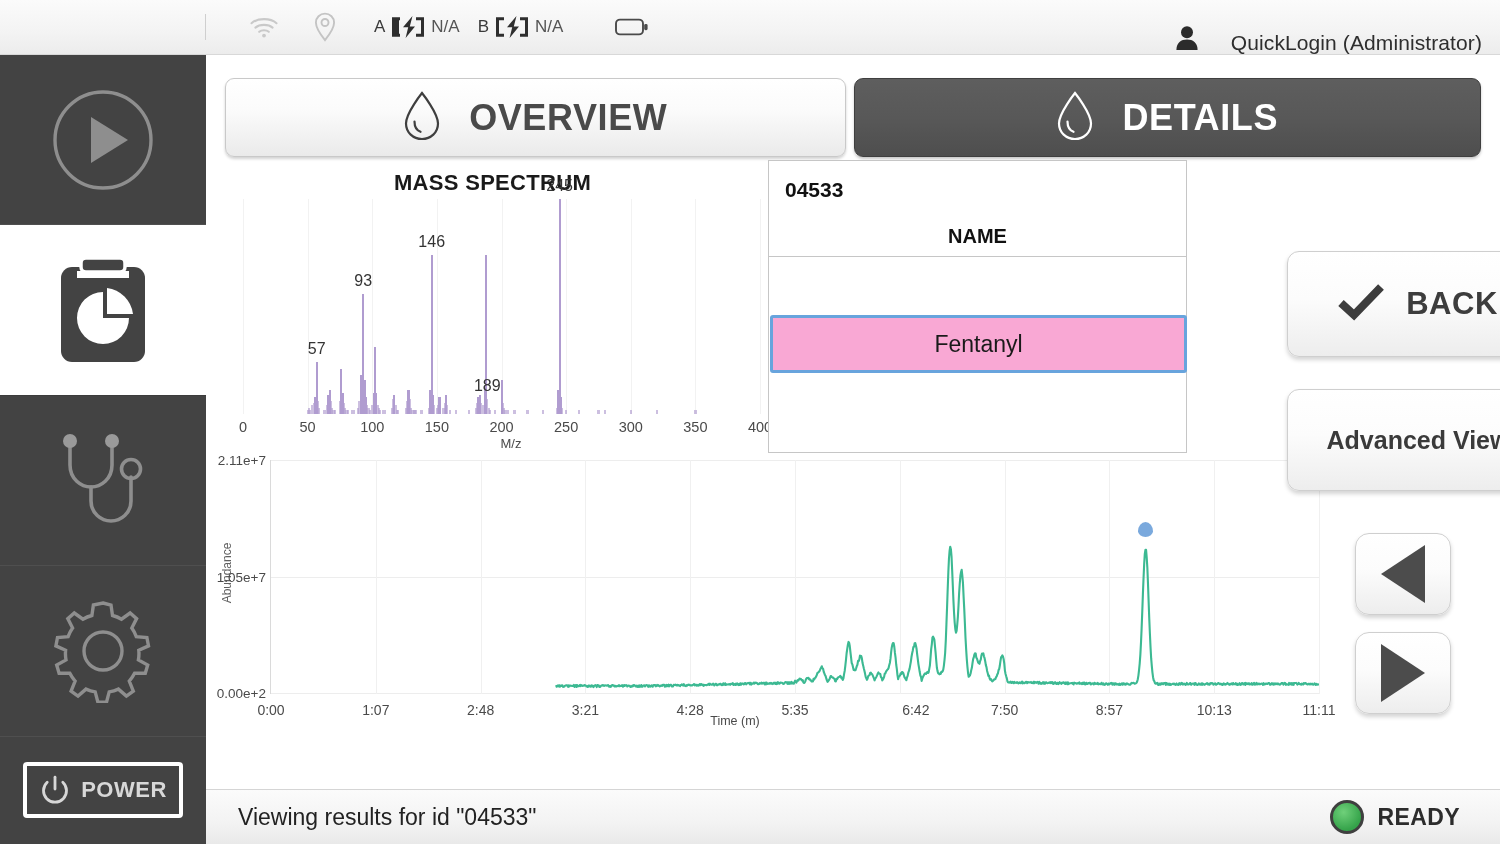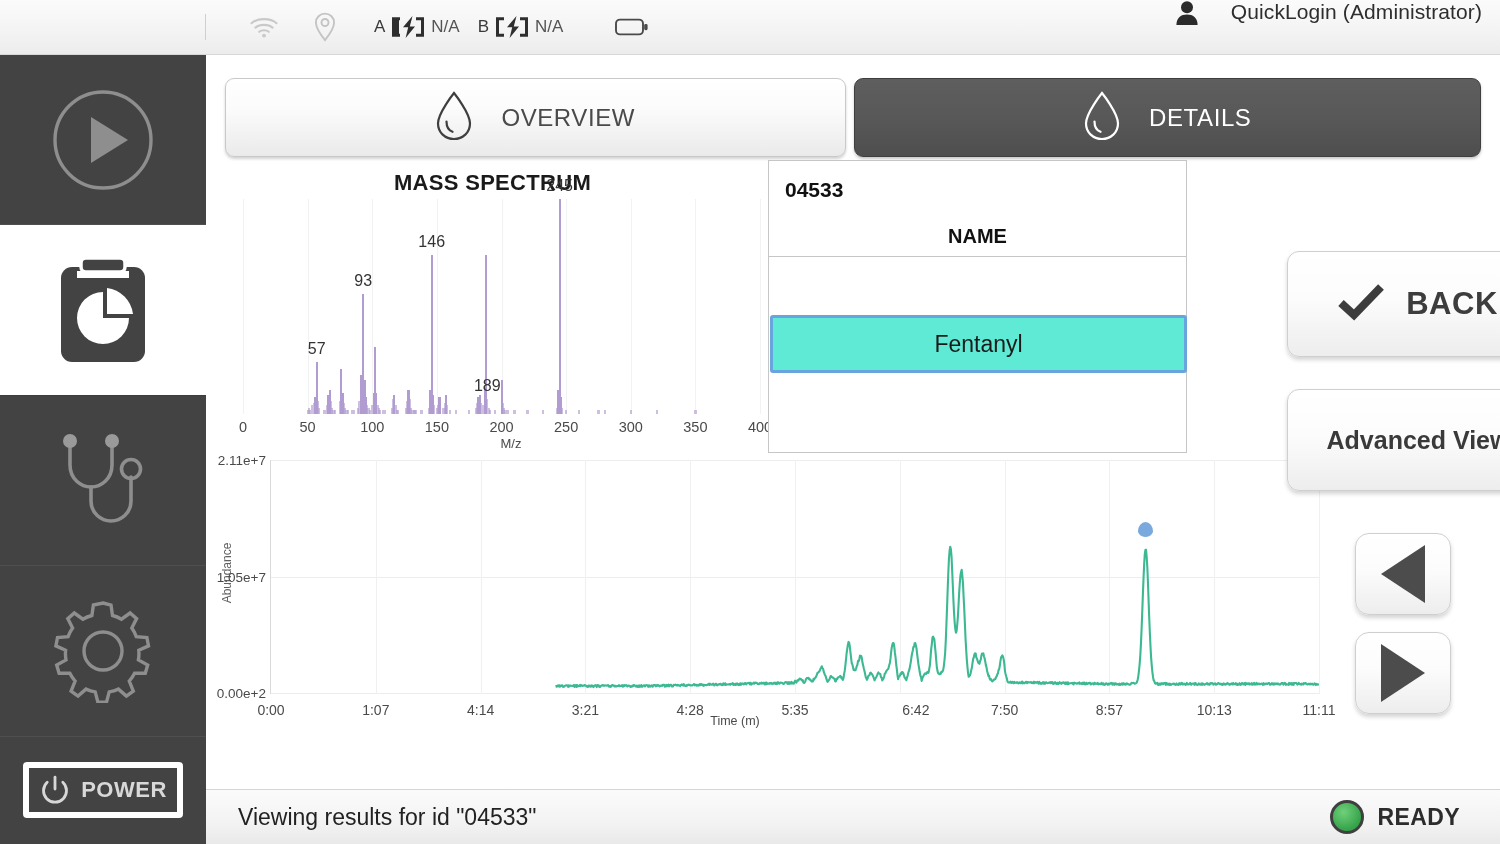--- a/index.html
+++ b/index.html
@@ -23,39 +23,39 @@
   .tb-item{ display:flex; align-items:center; justify-content:center; height:55px; }
   .wifi-ic{ width:60px; }
   .loc-ic{ width:62px; }
   .bat-grp{ display:flex; align-items:center; gap:5px; margin-left:18px; }
   .bat-letter{ font-size:17px; color:#3a3a3a; font-weight:400; }
   .bat-na{ font-size:17px; color:#555; }
   .plug-ic{ display:block; }
   .batt-simple{ margin-left:52px; }
   .tb-right{
     position:absolute; right:18px; top:0; height:55px;
-    display:flex; align-items:flex-start; gap:32px;
+    display:flex; align-items:flex-end; gap:32px;
   }
   .user-name{ font-size:21px; color:#2e2e2e; letter-spacing:0.1px; }
 
   
   .sidebar{
     position:absolute; left:0; top:55px; width:206px; height:789px;
     background:#434343;
     display:flex; flex-direction:column;
   }
   .side-btn{
     height:175px; display:flex; align-items:center; justify-content:center;
     border-bottom:1px solid #4f4f4f; position:relative;
   }
   .side-btn.active{ background:#ffffff; border-bottom:1px solid #3c3c3c; }
   .side-spacer{ flex:1; }
   .power-wrap{ height:110px; display:flex; align-items:center; justify-content:center; }
   .power-btn{
-    width:160px; height:56px; border:6px solid #ffffff; border-radius:4px;
+    width:160px; height:56px; border:4px solid #ffffff; border-radius:4px;
     display:flex; align-items:center; justify-content:center; gap:10px;
     color:#d7d7d7;
   }
   .power-label{ font-size:22px; font-weight:bold; letter-spacing:0.5px; color:#d8d8d8; }
 
   
   .main{
     position:absolute; left:206px; top:55px; width:1294px; height:734px;
     background:#ffffff;
   }
@@ -71,21 +71,21 @@
     background:linear-gradient(to bottom,#ffffff 0%,#fbfbfb 40%,#eaeaea 100%);
     border:1px solid #c9c9c9;
     box-shadow:0 2px 3px rgba(0,0,0,0.18);
   }
   .tab-details{
     width:628px; margin-left:8px;
     background:linear-gradient(to bottom,#5e5e5e 0%,#585858 50%,#4e4e4e 100%);
     border:1px solid #3f3f3f;
     box-shadow:0 2px 3px rgba(0,0,0,0.22);
   }
-  .tab-label{ font-size:24px; font-weight:normal; letter-spacing:0.6px; }
+  .tab-label{ font-size:36px; font-weight:bold; letter-spacing:0.6px; }
   .tab-overview .tab-label{ color:#4a4a4a; }
   .tab-details .tab-label{ color:#ffffff; }
 
   
   .charts{ position:absolute; left:19px; top:106px; width:1094px; height:590px; }
 
   .ms-panel{ position:absolute; left:0; top:0; width:535px; height:293px; }
   .chart-title{
     position:absolute; width:100%; text-align:center; top:9px;
     font-size:22px; font-weight:bold; color:#1a1a1a; letter-spacing:0.3px;
@@ -111,21 +111,21 @@
   }
   .name-row{
     position:absolute; left:0; width:100%; height:58px;
     display:flex; align-items:center; justify-content:center;
     font-size:23px; color:#1a1a1a;
   }
   .name-row.r0{ top:96px; border-bottom:1px solid #dcdcdc; }
   .name-row.r1{ top:154px; }
   .name-row.sel{
     left:1px; width:417px; height:58px;
-    background:#5eead4; border:3px solid #68a4dd; border-radius:3px;
+    background:#f9a8d4; border:3px solid #68a4dd; border-radius:3px;
   }
 
   
   .rbtns{ position:absolute; left:1113px; top:122px; width:162px; height:590px;text-align:right; }
   .btn3d{
     background:linear-gradient(to bottom,#ffffff 0%,#fcfcfc 45%,#ededed 100%);
     border:1px solid #cfcfcf; border-radius:12px;
     box-shadow:0 3px 4px rgba(0,0,0,0.17);
     display:flex; align-items:center; justify-content:center;
   }
@@ -467,21 +467,21 @@
             <div class="gridh" style="top: 233px;"></div>
             <div class="ytick" style="top: 233px;">0.00e+2</div>
             <div class="gridh" style="top: 116.5px;"></div>
             <div class="ytick" style="top: 116.5px;">1.05e+7</div>
             <div class="gridh" style="top: 0px;"></div>
             <div class="ytick" style="top: 0px;">2.11e+7</div>
             <div class="xtick" style="left: 0px;">0:00</div>
             <div class="gridv" style="left: 104.8px;"></div>
             <div class="xtick" style="left: 104.8px;">1:07</div>
             <div class="gridv" style="left: 209.6px;"></div>
-            <div class="xtick" style="left: 209.6px;">4:14</div>
+            <div class="xtick" style="left: 209.6px;">2:48</div>
             <div class="gridv" style="left: 314.4px;"></div>
             <div class="xtick" style="left: 314.4px;">3:21</div>
             <div class="gridv" style="left: 419.2px;"></div>
             <div class="xtick" style="left: 419.2px;">4:28</div>
             <div class="gridv" style="left: 524px;"></div>
             <div class="xtick" style="left: 524px;">5:35</div>
             <div class="gridv" style="left: 628.8px;"></div>
             <div class="xtick" style="left: 628.8px; margin-left: 16px;">6:42</div>
             <div class="gridv" style="left: 733.6px;"></div>
             <div class="xtick" style="left: 733.6px;">7:50</div>

